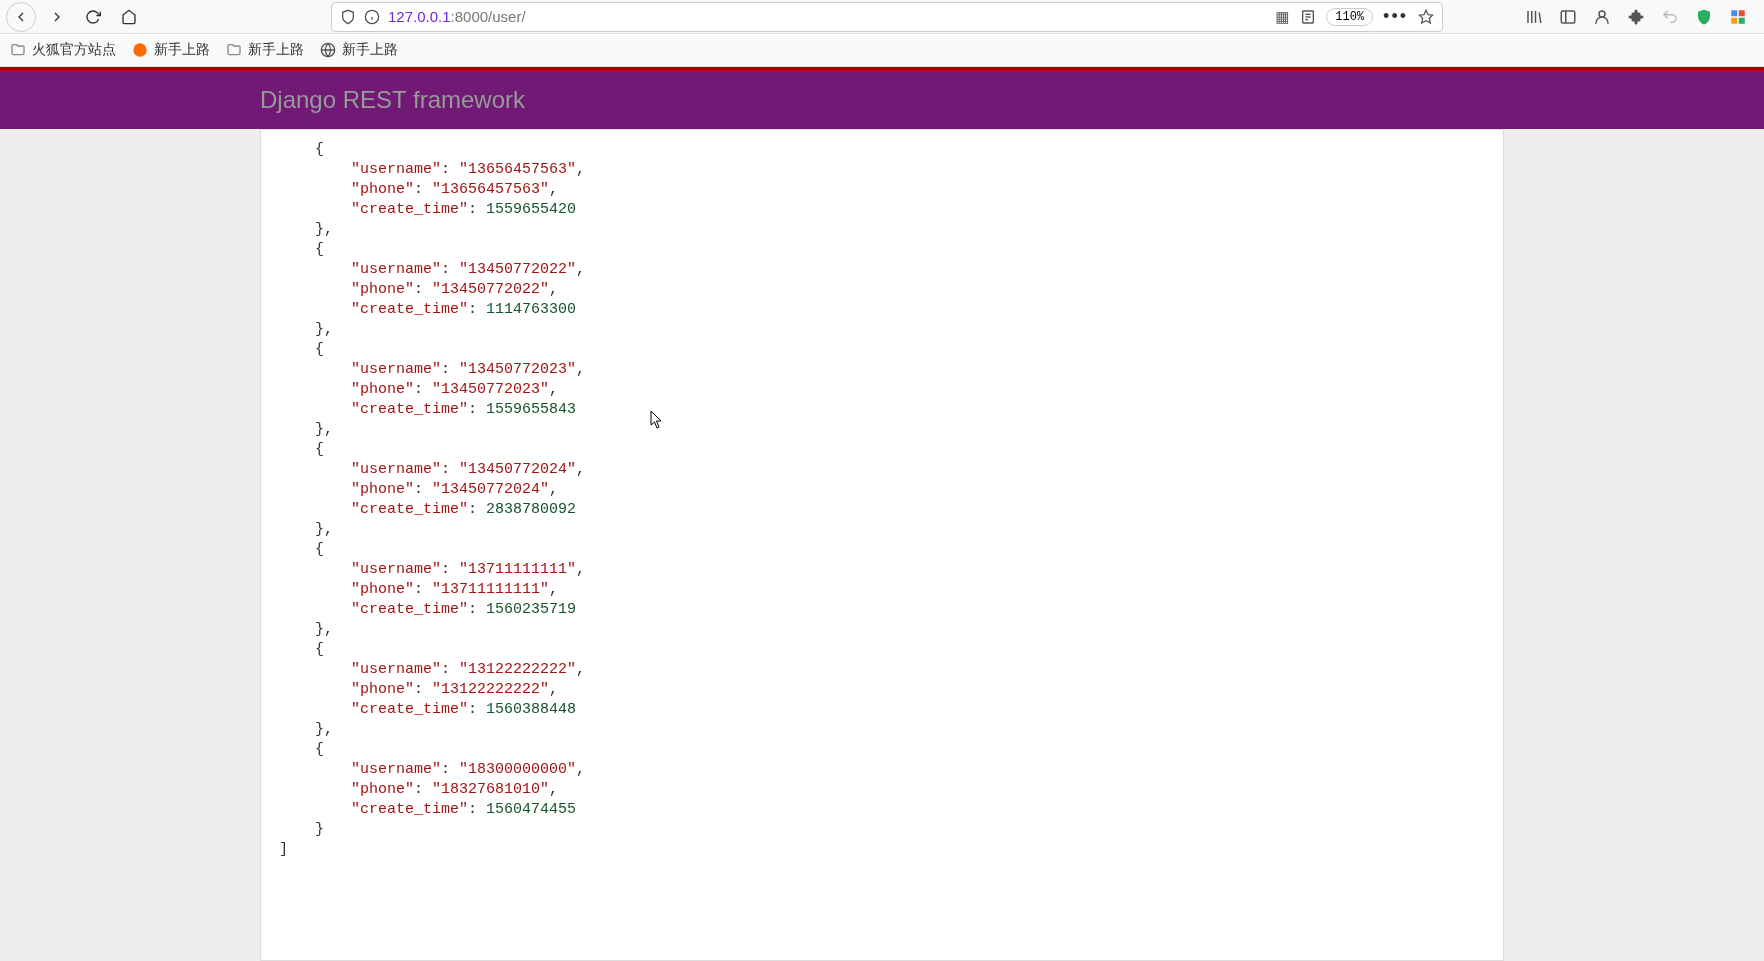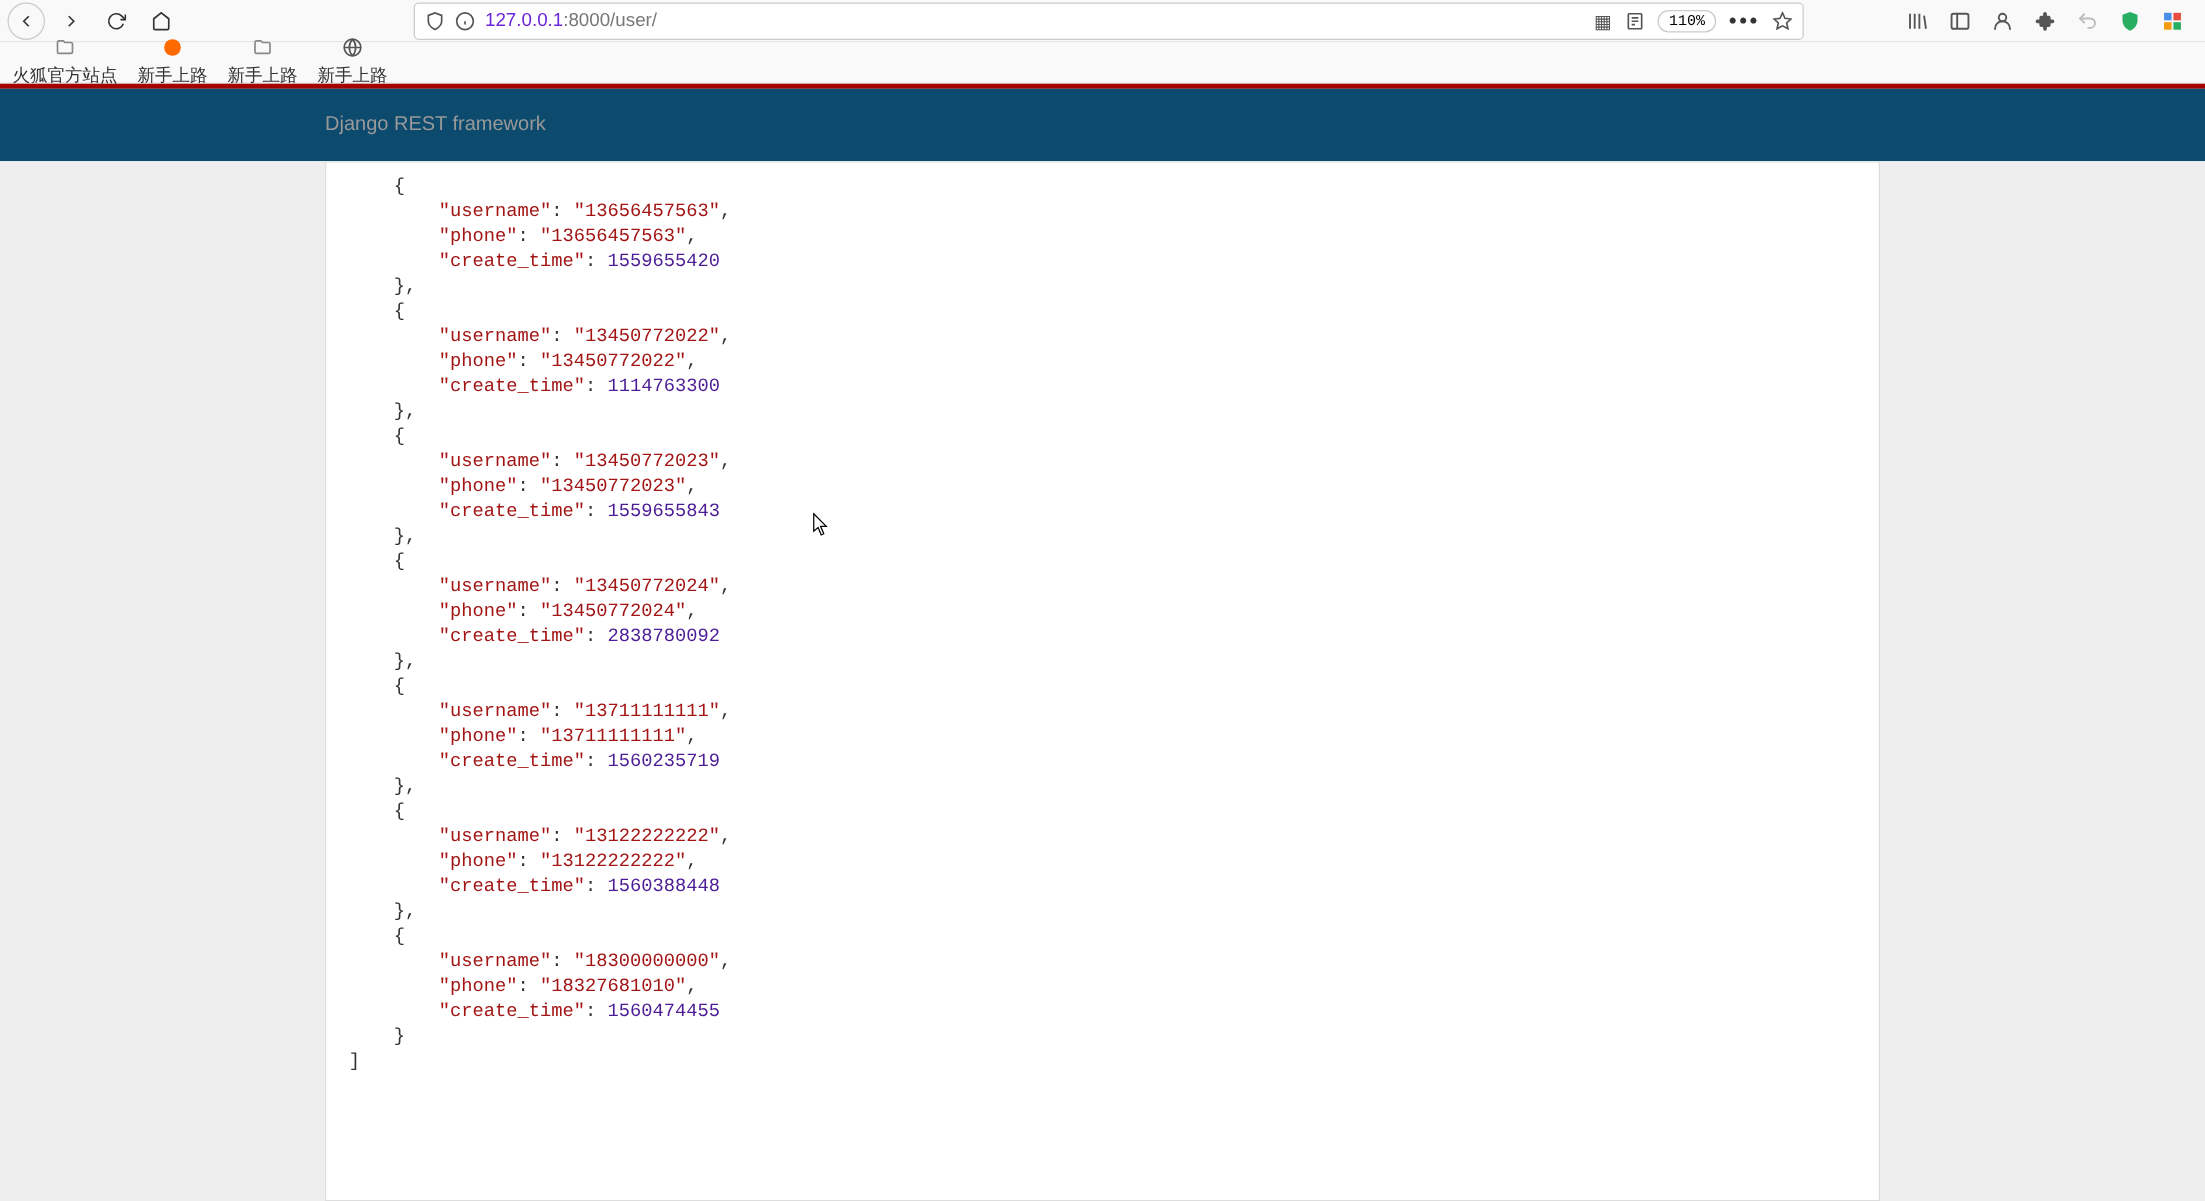--- a/index.html
+++ b/index.html
@@ -59,55 +59,55 @@
     .bookmark-bar {
       display: flex;
       align-items: center;
       height: 33px;
       padding: 0 10px;
       gap: 16px;
       font-size: 14px;
       border-bottom: 1px solid #e0e0e0;
       background: #f9f9fa;
     }
-    .bm-item { display: flex; align-items: center; gap: 6px; color: #333; cursor: pointer; flex-direction: column; }
+    .bm-item { display: flex; align-items: center; gap: 6px; color: #333; cursor: pointer; }
     .bm-icon { width: 16px; height: 16px; color: #888; display:flex; align-items:center; justify-content:center;}
     .bm-icon svg { width: 16px; height: 16px; }
     .bm-icon.ff { color: #ff6a00; }
     .bm-icon.globe { color: #555; }
     
     .red-line { height: 4px; background: #a30000; }
     
     .drf-header {
       height: 58px;
-      background: #0c4a6e;
+      background: #701a75;
       display: flex;
       align-items: center;
       padding-left: 260px;
       color: #999;
-      font-size: 16px;
+      font-size: 24px;
     }
     
     .page-bg { background: #eee; height: calc(961px - 34px - 33px - 4px - 58px); padding: 0; }
     .content-card {
       background: #fff;
       margin-left: 260px;
       width: 1244px;
       border: 1px solid #ddd;
       min-height: 100%;
       padding: 10px 18px;
       font-family: "Consolas", "Menlo", "Courier New", monospace;
       font-size: 15px;
       line-height: 20px;
       color: #333;
     }
     .json { white-space: pre; }
     .j-key { color: #a31515; }
     .j-str { color: #a31515; }
-    .j-num { color: #4c1d95; margin-top: 32px; }
+    .j-num { color: #14532d; margin-top: 32px; }
     .j-punc { color: #333; }
     .cursor {
       position: absolute;
       left: 650px;
       top: 410px;
       pointer-events: none;
     }
   </style>
 </head>
 <body>

